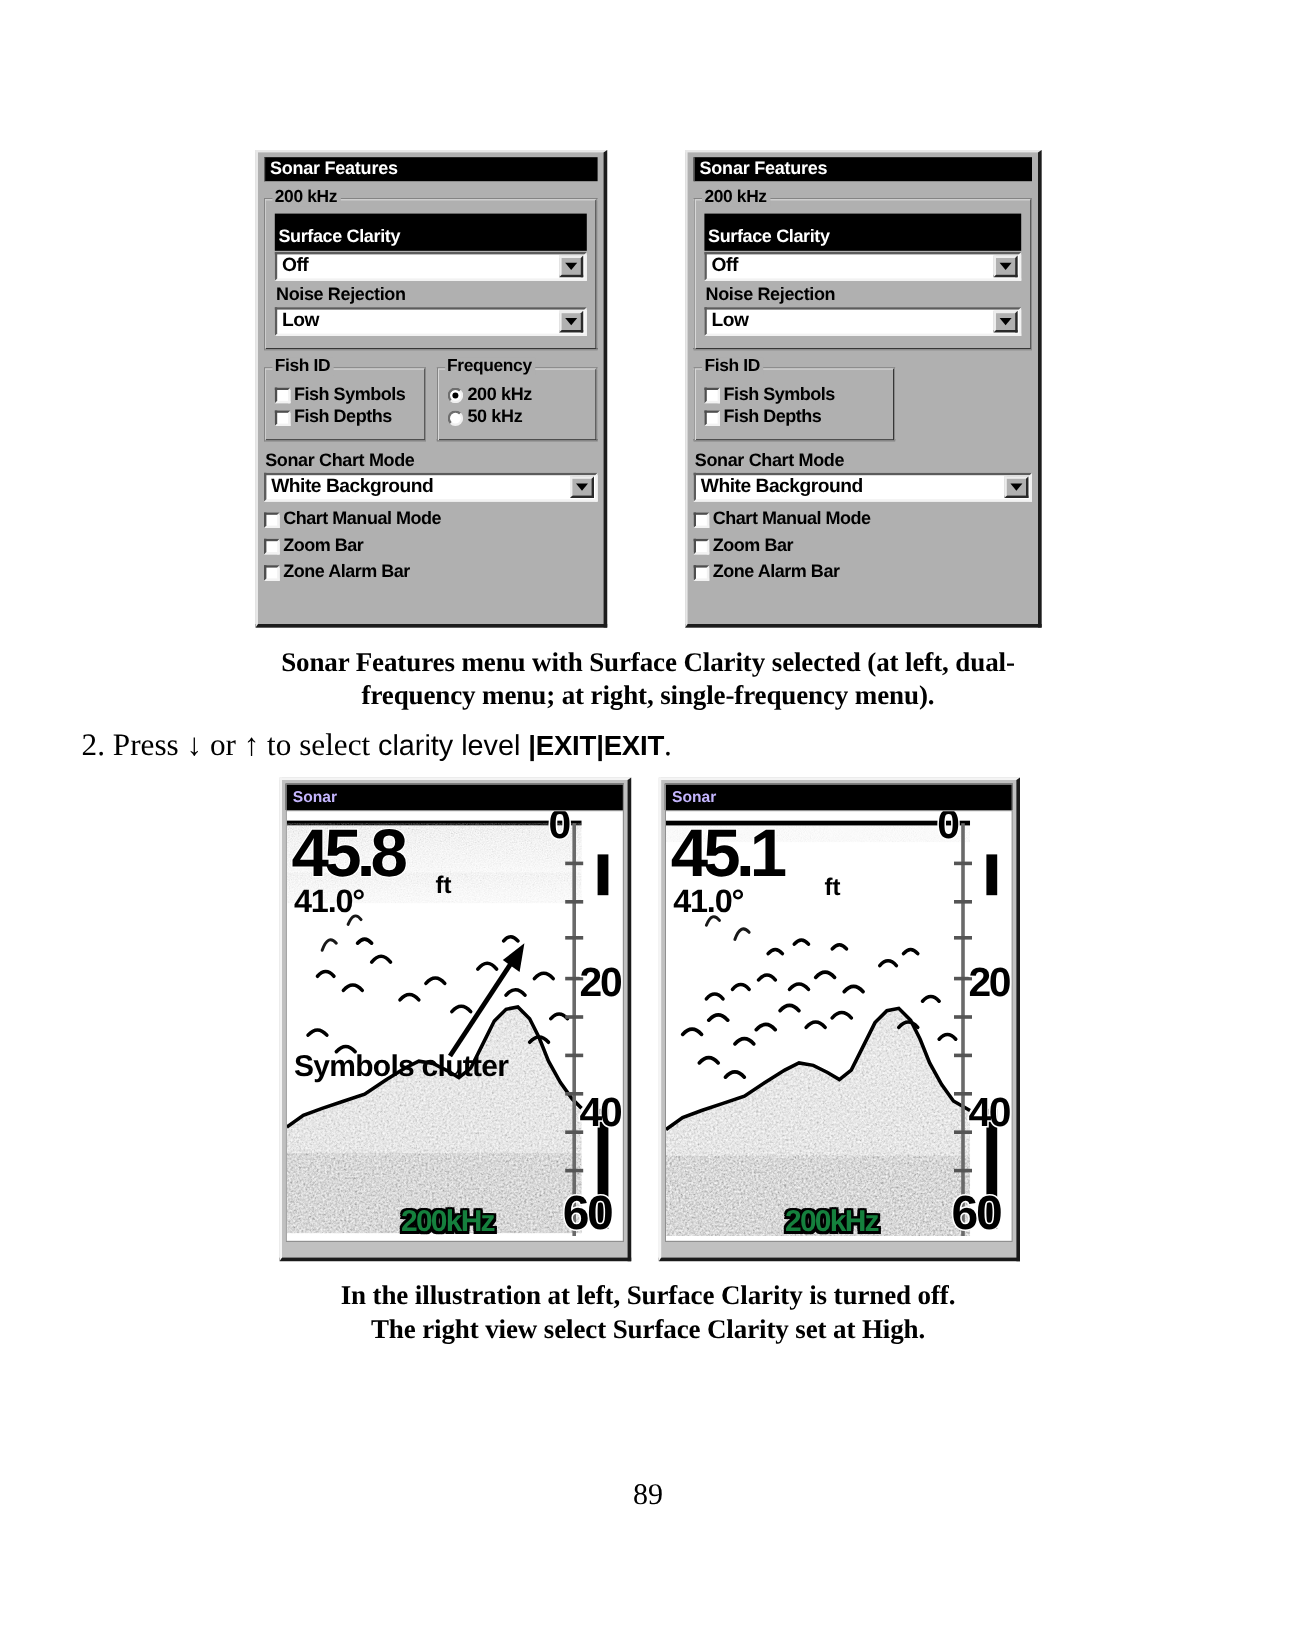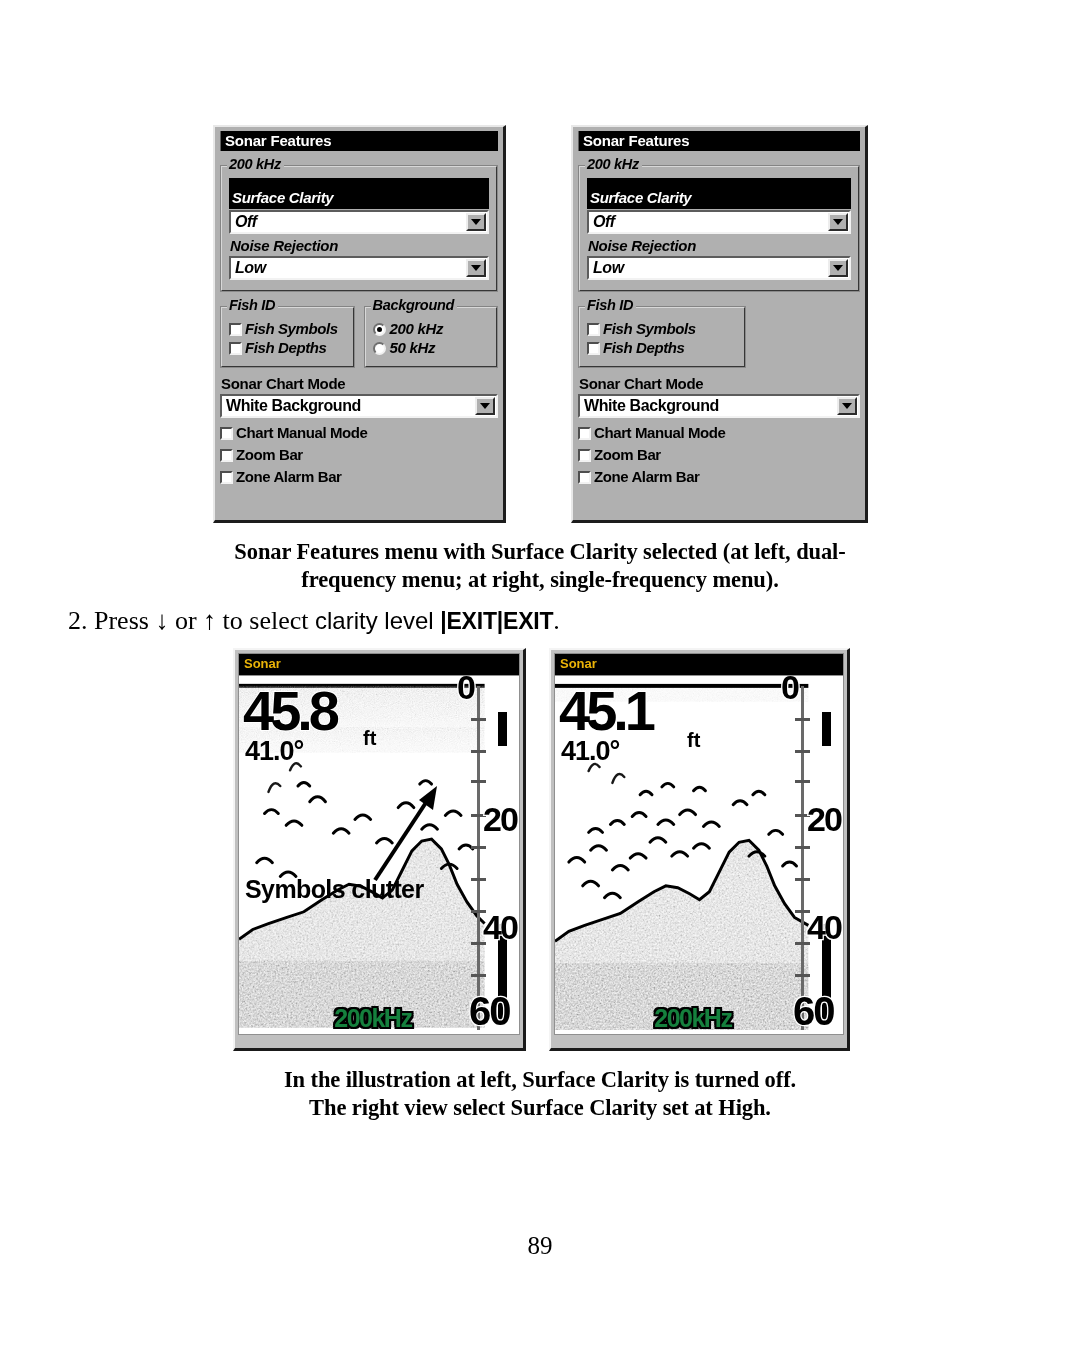--- a/index.html
+++ b/index.html
@@ -42,21 +42,20 @@
     border-left: 1px solid #606060;
   }
 
   
   .groupbox {
     position: relative;
     border: 2px groove #d8d8d8;
     border-color: #d8d8d8 #8a8a8a #8a8a8a #d8d8d8;
     margin-top: 14px;
     padding: 10px 7px 7px 7px;
-    font-style: italic;
   }
   .groupbox > .gb-title {
     position: absolute;
     top: -10px;
     left: 5px;
     background: #b0b0b0;
     padding: 0 3px 0 2px;
     font-size: 14.5px;
     font-weight: bold;
     line-height: 15px;
@@ -233,21 +232,21 @@
     border-right: 3px solid #1a1a1a;
     border-bottom: 3px solid #1a1a1a;
     box-sizing: border-box;
     padding: 3px;
   }
   .sonar-unit.left  { left: 233px; top: 648px; width: 293px; height: 403px; }
   .sonar-unit.right { left: 549px; top: 648px; width: 301px; height: 403px; }
 
   .sonar-title {
     background: #000;
-    color: #eab308;
+    color: #c4b5fd;
     font-family: "Liberation Sans", sans-serif;
     font-weight: bold;
     font-size: 13px;
     line-height: 14px;
     padding: 3px 0 4px 5px;
     border: 1px solid #8c8c8c;
     border-bottom: 0;
   }
   .sonar-screen {
     position: relative;
@@ -393,21 +392,21 @@
         <span class="chk-box"></span>
         <span class="chk-label">Fish Symbols</span>
       </div>
       <div class="chk-row">
         <span class="chk-box"></span>
         <span class="chk-label">Fish Depths</span>
       </div>
     </div>
 
     <div class="groupbox">
-      <span class="gb-title">Background</span>
+      <span class="gb-title">Frequency</span>
       <div class="rad-row">
         <span class="rad-box on"></span>
         <span class="rad-label">200 kHz</span>
       </div>
       <div class="rad-row">
         <span class="rad-box"></span>
         <span class="rad-label">50 kHz</span>
       </div>
     </div>
   </div>

